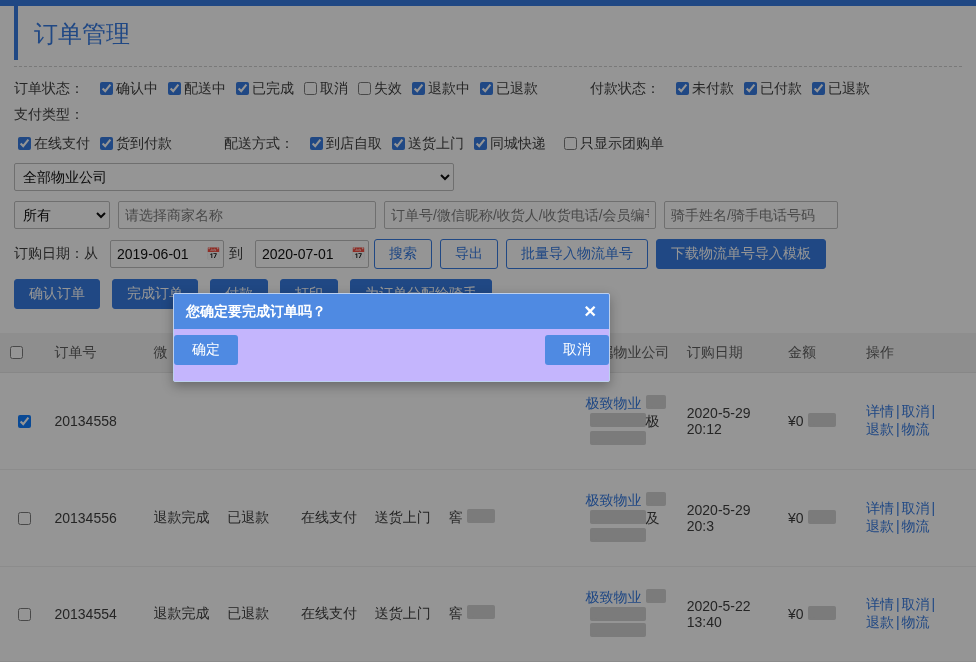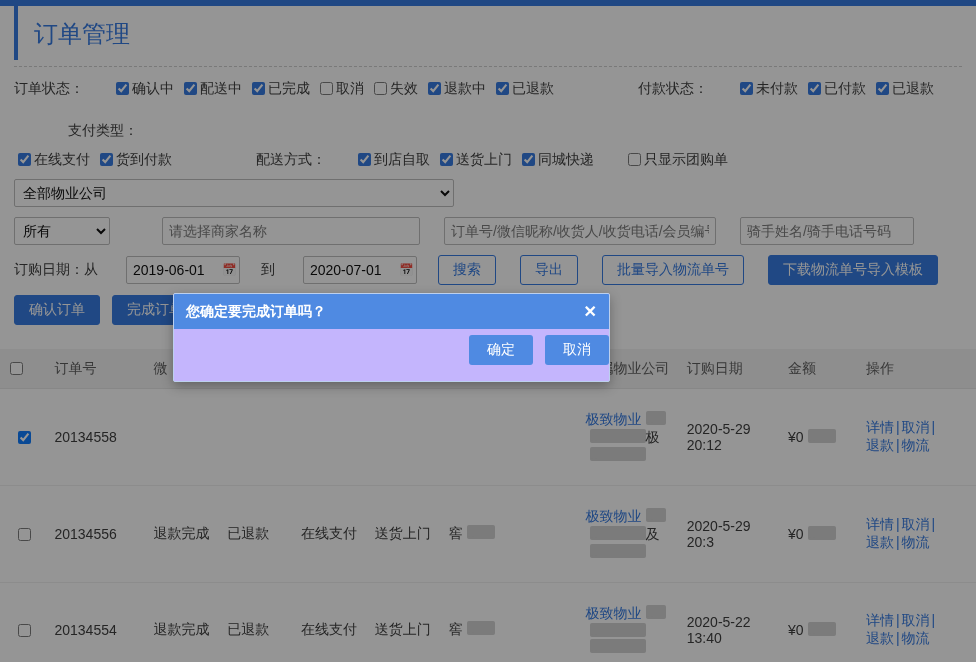--- a/index.html
+++ b/index.html
@@ -1,21 +1,21 @@
 <!DOCTYPE html>
 <html><head>
 <meta charset="utf-8">
 <style>
   html,body{margin:0;padding:0;font-family:"Microsoft YaHei","PingFang SC",Arial,sans-serif;font-size:14px;color:#333;background:#fff}
   .page{position:relative;width:976px;height:662px;overflow:hidden}
   .top-bar{height:6px;background:#2a73e0}
   .page-title{font-size:24px;color:#2a73e0;padding:16px 16px 14px 16px;border-left:4px solid #2a73e0;margin-left:14px;height:24px;line-height:24px}
   hr.dashed{border:none;border-top:1px dashed #ccc;margin:6px 14px}
   .section{padding:6px 14px}
-  .row{display:flex;flex-wrap:wrap;align-items:center;gap:24px;margin-bottom:10px}
+  .row{display:flex;flex-wrap:wrap;align-items:center;gap:8px;margin-bottom:10px}
   .lbl{color:#333;margin-right:4px}
   .chk{display:inline-flex;align-items:center;margin-right:6px}
   .chk input{accent-color:#2a73e0;margin-right:3px}
   .gap{width:30px;display:inline-block}
   select{height:28px;border:1px solid #bbb;border-radius:2px;font-size:14px;padding:2px 4px;background:#fff}
   input[type=text]{height:26px;border:1px solid #bbb;border-radius:2px;font-size:14px;padding:0 6px}
   .date-wrap{display:inline-flex;align-items:center;border:0}
   .date-wrap input{width:100px}
   .cal-ico{font-size:12px;margin-left:-18px;color:#666;pointer-events:none}
   .btn{display:inline-flex;align-items:center;justify-content:center;height:30px;padding:0 14px;border:1px solid #2a73e0;border-radius:3px;color:#2a73e0;background:#fff;cursor:pointer;font-size:14px}
@@ -29,21 +29,21 @@
   table.grid td .link{color:#2a73e0;cursor:pointer}
   table.grid td .sep{color:#2a73e0;margin:0 2px}
   .col-chk{width:34px;text-align:center}
   .blur{display:inline-block;background:#cfcfcf;color:#cfcfcf;border-radius:2px;height:14px;margin-left:4px}
 
   .overlay{position:absolute;inset:0;background:rgba(20,20,20,.45);}
   .modal{position:absolute;left:173px;top:293px;width:435px;background:#c4b5fd;border:1px solid #bcd0ee;box-shadow:0 4px 12px rgba(0,0,0,.3);border-radius:2px;overflow:hidden}
   .modal-hd{background:#4f8ae2;color:#fff;font-weight:600;font-size:14px;padding:8px 12px;display:flex;justify-content:space-between;align-items:center}
   .modal-hd .close{cursor:pointer;font-size:16px;font-weight:bold}
   .modal-bd{padding:14px 12px}
-  .modal-ft{display:flex;gap:12px;justify-content:flex-end;padding:6px 0 16px 0}
+  .modal-ft{display:flex;gap:12px;justify-content:space-between;padding:6px 0 16px 0}
   .modal-btn{background:#4f8ae2;color:#fff;border:none;border-radius:3px;height:30px;padding:0 18px;cursor:pointer;font-size:14px}
 </style>
 </head>
 <body>
 
 <div class="page">
   <div class="top-bar"></div>
   <div class="page-title">订单管理</div>
   <hr class="dashed">
 
@@ -113,21 +113,21 @@
           <label for="grp">只显示团购单</label>
         </span>
     </div>
 
     <div class="row">
       <select style="width:440px"><option>全部物业公司</option></select>
     </div>
 
     <div class="row">
       <select style="width:96px"><option>所有</option></select>
-      <input type="text" style="width: 244px; margin-left: 28px;" placeholder="请选择商家名称">
+      <input type="text" style="width: 244px;" placeholder="请选择商家名称">
       <input type="text" style="width: 258px;" placeholder="订单号/微信昵称/收货人/收货电话/会员编号">
       <input type="text" style="width: 160px;" placeholder="骑手姓名/骑手电话号码">
     </div>
 
     <div class="row">
       <span class="lbl">订购日期：从</span>
       <span class="date-wrap">
           <input type="text" value="2019-06-01" style="">
           <span class="cal-ico">📅</span>
         </span>

